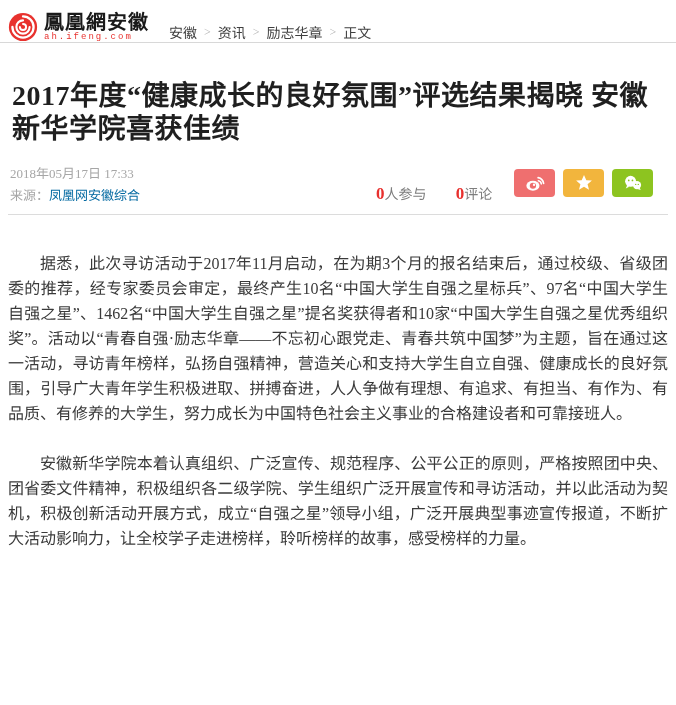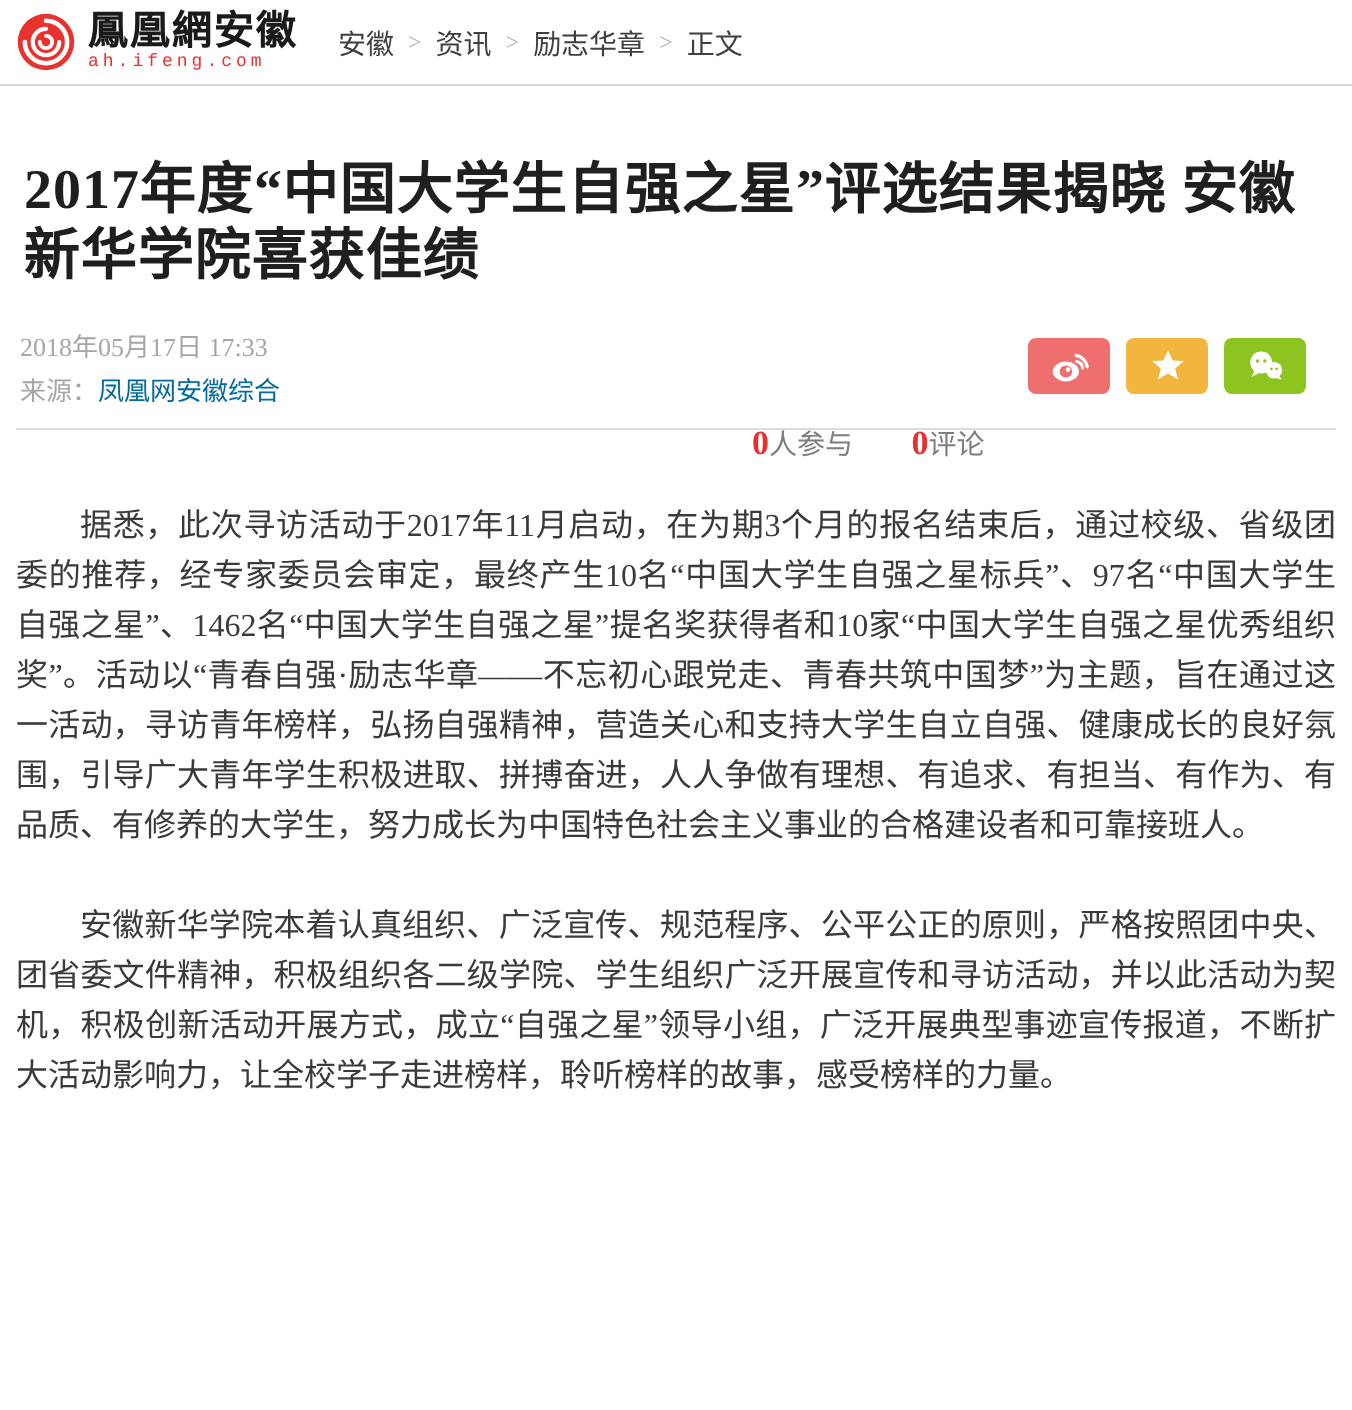--- a/index.html
+++ b/index.html
@@ -3,42 +3,42 @@
 <meta charset="utf-8">
 <style>
   html,body{margin:0;padding:0;}
   body{
     width:676px;height:705px;overflow:hidden;background:#ffffff;
     font-family:"Liberation Serif","DejaVu Serif",serif;
     -webkit-font-smoothing:antialiased;
   }
   
   .header{
-    height:43px;display:flex;align-items:center;
+    height:43px;display:flex;align-items:flex-end;
     border-bottom:1px solid #d8d8d8;padding-left:8px;box-sizing:border-box;
   }
   .logo{display:flex;align-items:center;text-decoration:none;cursor:pointer;}
   .logo-icon{width:30px;height:30px;display:block;}
   .brand{margin-left:6px;line-height:1;}
   .brand-name{font-size:20px;font-weight:bold;color:#1a1a1a;letter-spacing:1px;}
   .brand-domain{font-size:9px;color:#e8322e;letter-spacing:2px;margin-top:1px;font-family:Liberation Mono, monospace;}
   .breadcrumb{margin-left:20px;font-size:14px;color:#3f3f3f;display:flex;align-items:center;}
   .breadcrumb a{color:#3f3f3f;text-decoration:none;cursor:pointer;}
   .crumb-sep{color:#b0b0b0;margin:0 7px;font-size:12px;}
   
   .content{padding:0 8px;}
   .title{
     margin:36px 2px 0 4px;font-size:28px;font-weight:bold;
     line-height:33px;color:#1f1f1f;letter-spacing:0.5px;
   }
   .meta{position:relative;margin-top:13px;height:56px;font-size:13px;}
   .meta-date{position:absolute;left:2px;top:5px;color:#a6a6a6;text-align:center;}
   .meta-source{position:absolute;left:2px;top:27px;color:#a6a6a6;}
   .meta-source a{color:#0369a1;text-decoration:none;cursor:pointer;}
-  .meta-stats{position:absolute;left:368px;top:25px;white-space:nowrap;margin-top:28px;}
+  .meta-stats{position:absolute;left:368px;top:25px;white-space:nowrap;}
   .stat{margin-right:26px;text-decoration:none;cursor:pointer;}
   .stat-count{color:#e8302e;font-weight:bold;font-size:17px;}
   .stat-label{color:#7e7e7e;font-size:14px;}
   .share-buttons{position:absolute;right:15px;top:11px;display:flex;}
   .share-btn{
     width:41px;height:28px;border-radius:4px;margin-left:8px;
     display:flex;align-items:center;justify-content:center;cursor:pointer;
   }
   .share-btn svg{width:22px;height:22px;display:block;}
   .btn-weibo{background:#ef6f6f;}
@@ -71,21 +71,21 @@
     <a>资讯</a>
     <span class="crumb-sep">&gt;</span>
     <a>励志华章</a>
     <span class="crumb-sep">&gt;</span>
     <a>正文</a>
   </nav>
 </div>
 
 <div class="content">
 
-  <h1 class="title">2017年度“中国大学生自强之星”评选结果揭晓 安徽新华学院喜获佳绩</h1>
+  <h1 class="title">2017年度“健康成长的良好氛围”评选结果揭晓 安徽新华学院喜获佳绩</h1>
 
   <div class="meta">
     <div class="meta-date">2018年05月17日 17:33</div>
     <div class="meta-source"><span>来源：</span><a>凤凰网安徽综合</a></div>
 
     <div class="meta-stats">
       <a class="stat"><span class="stat-count">0</span><span class="stat-label">人参与</span></a>
       <a class="stat"><span class="stat-count">0</span><span class="stat-label">评论</span></a>
     </div>
 

